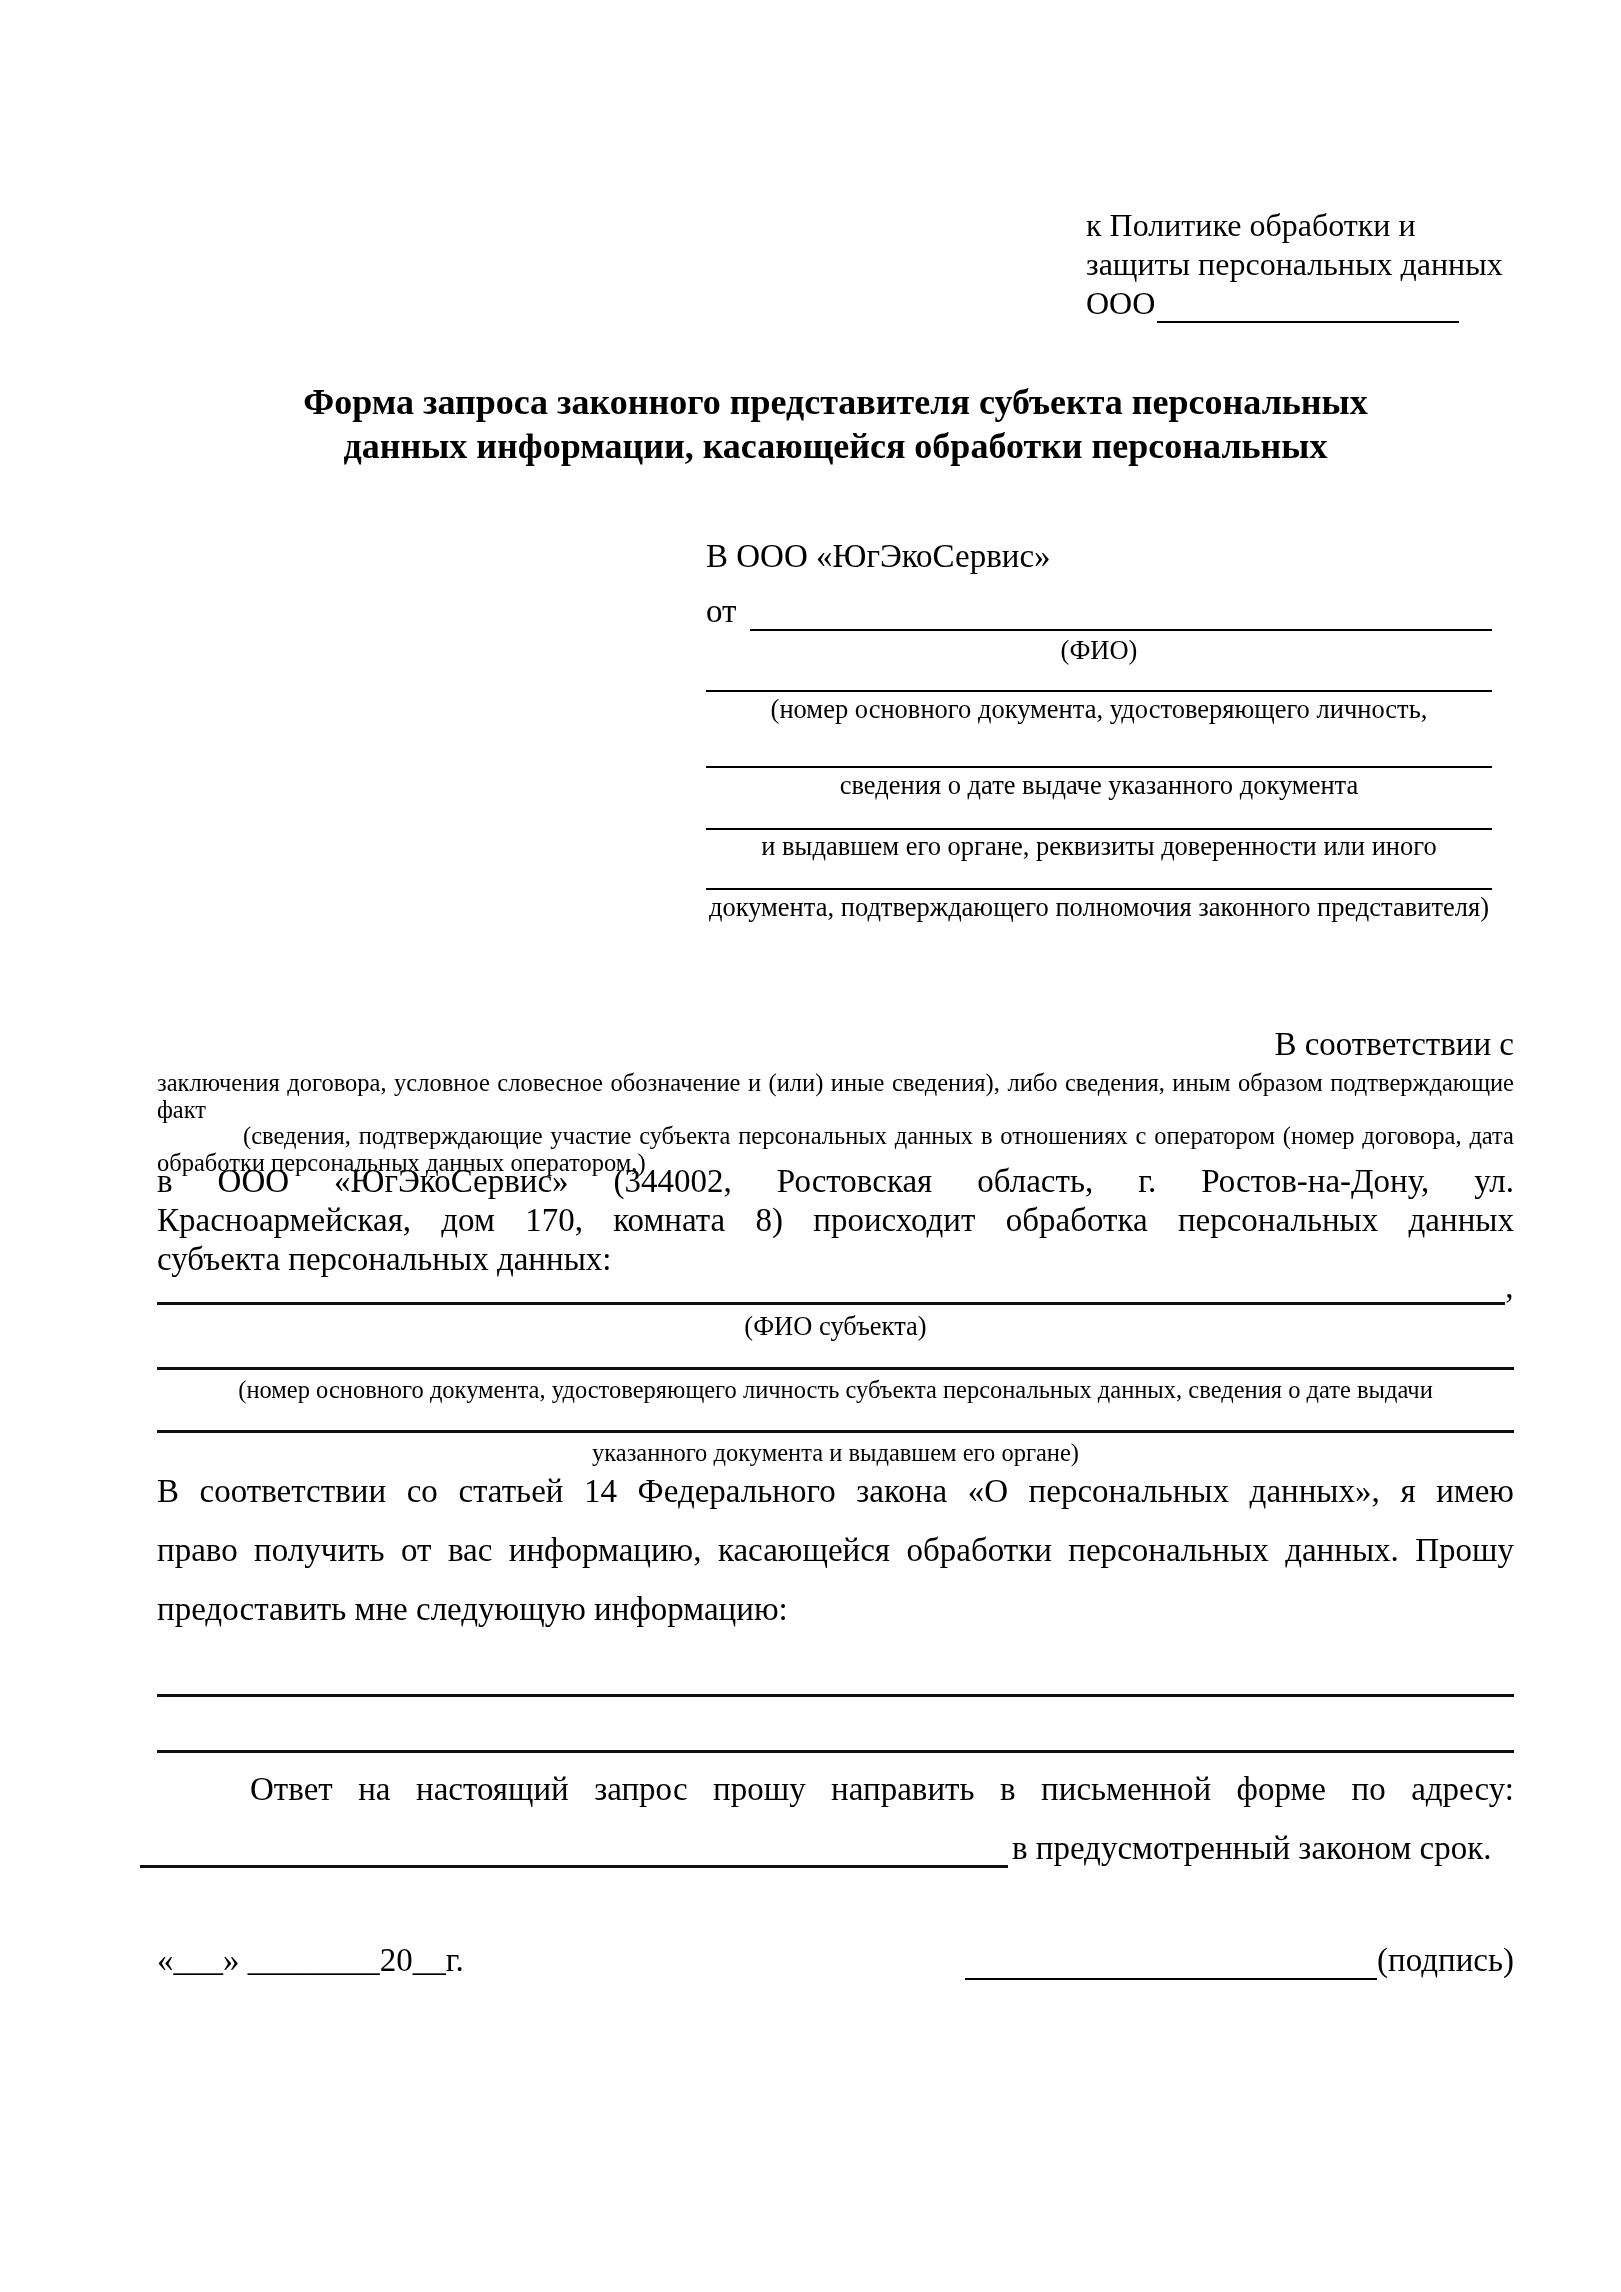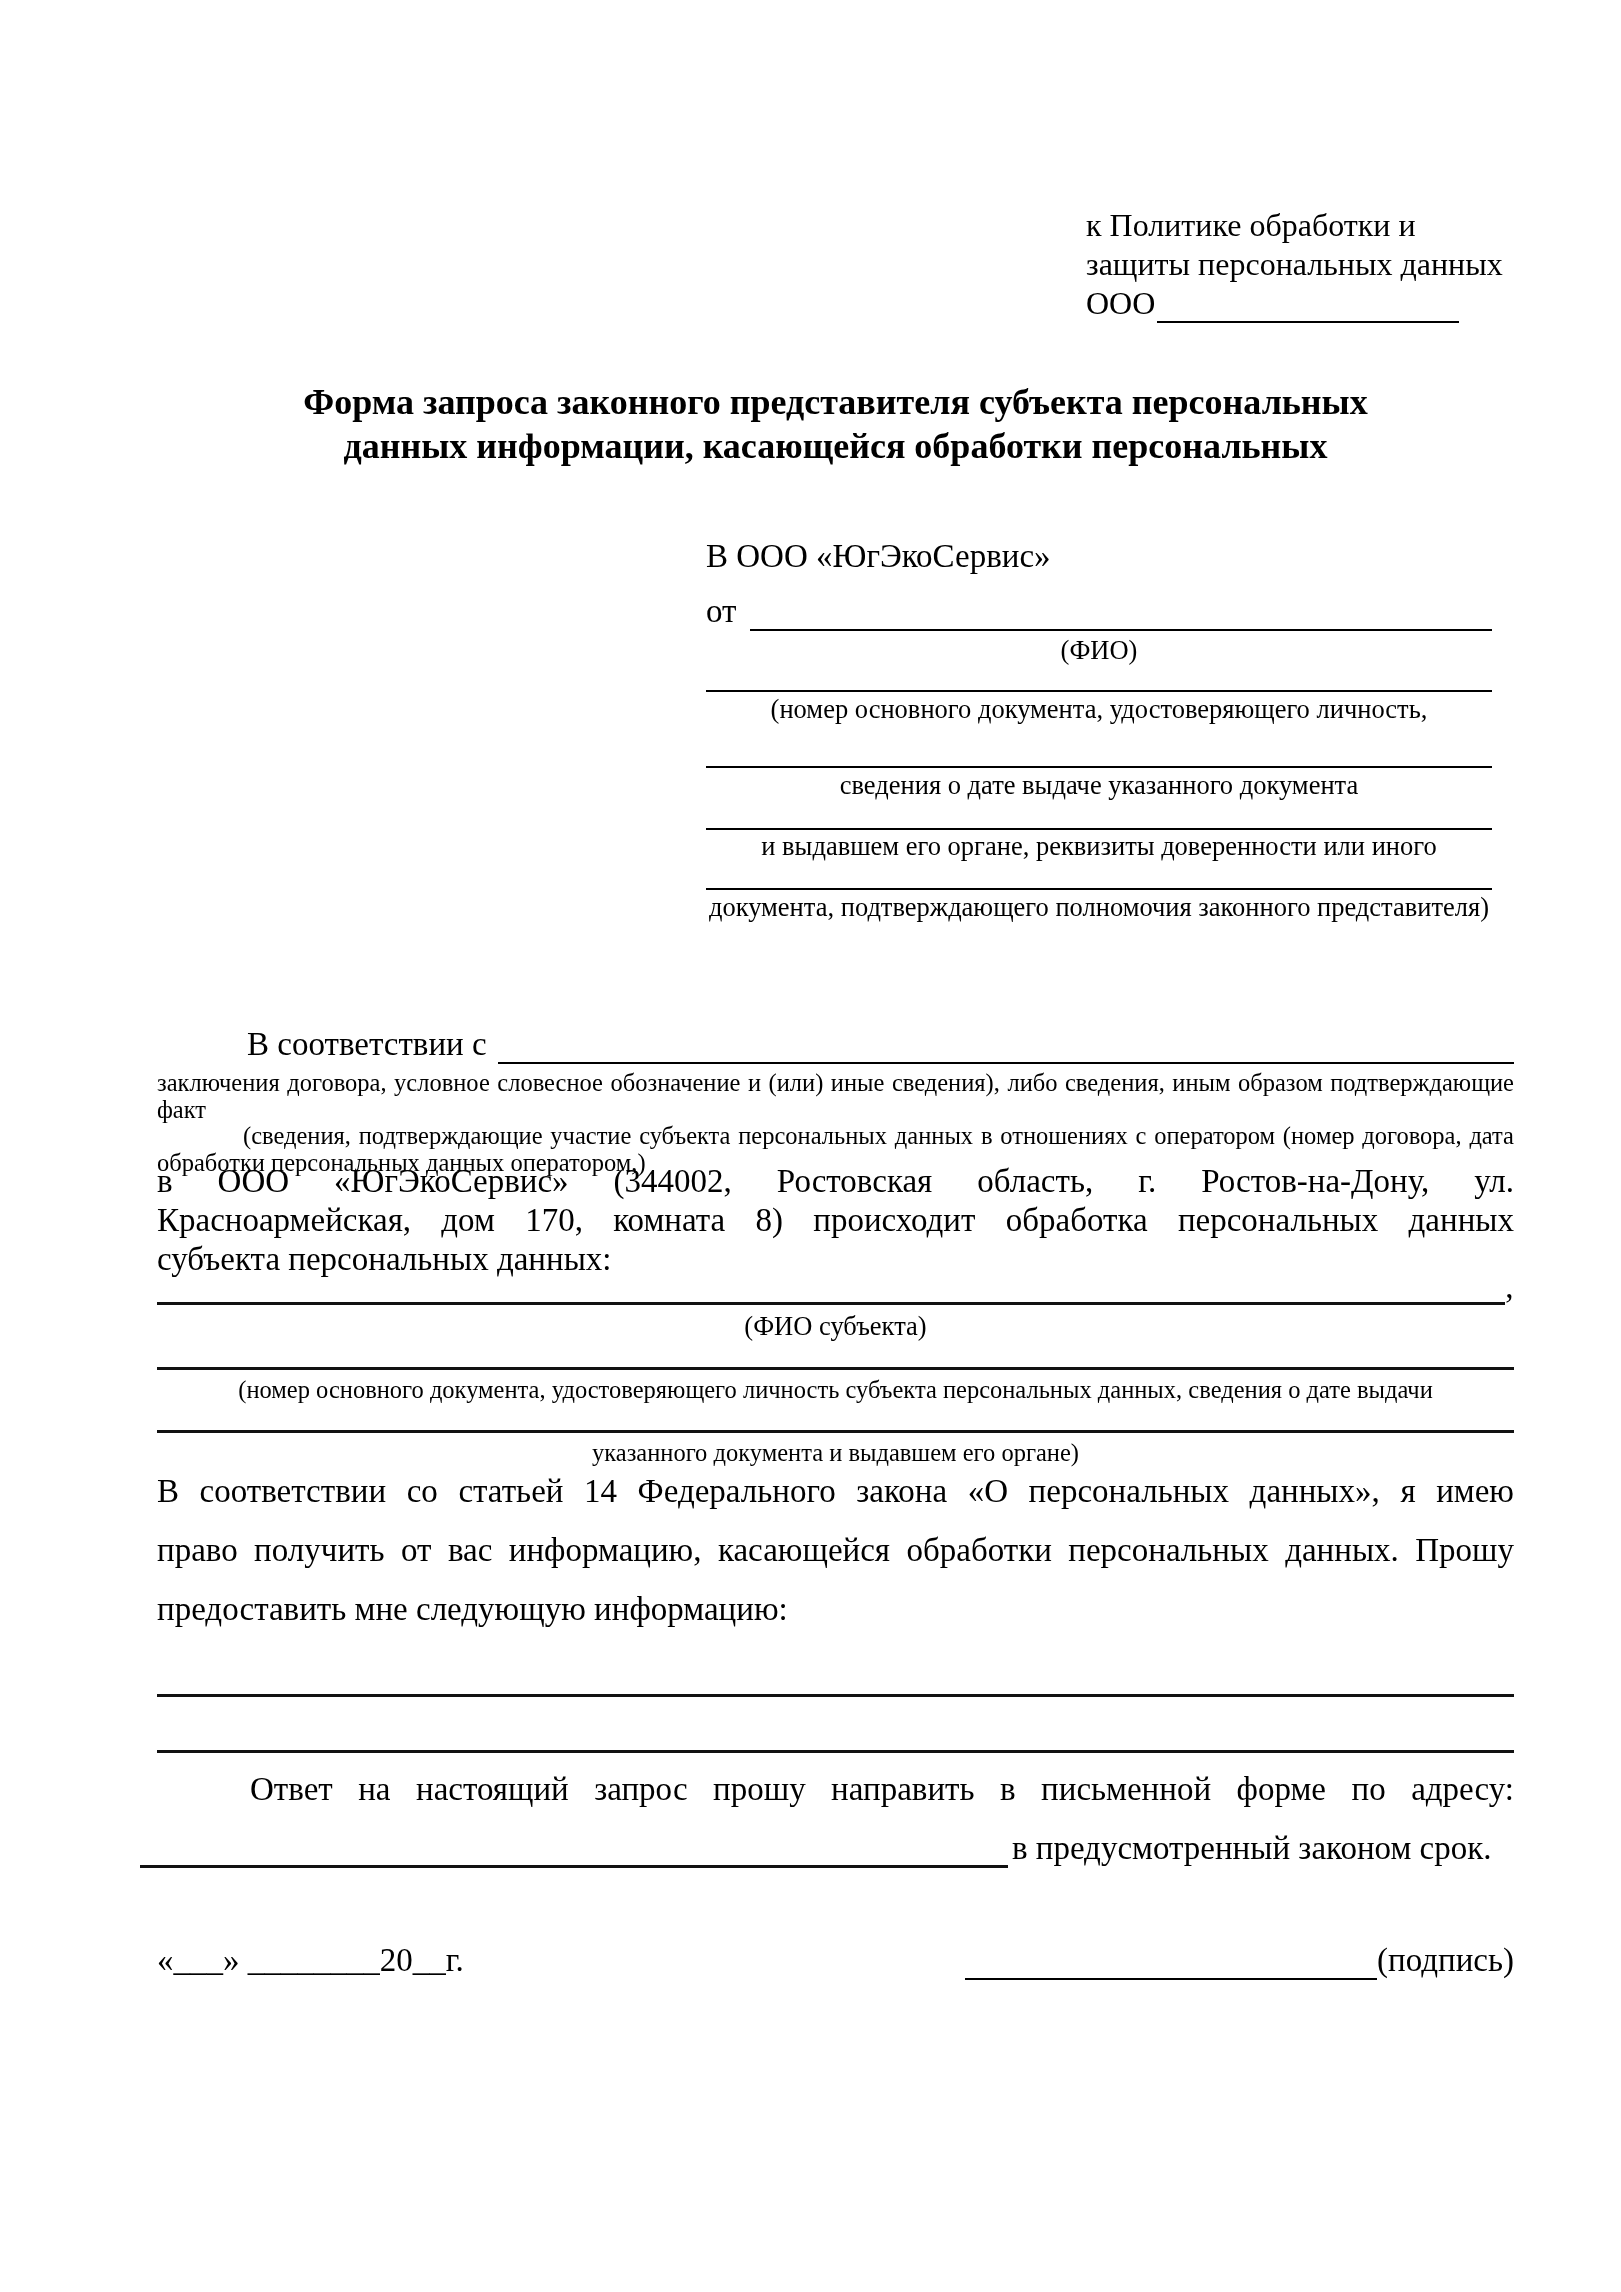--- a/index.html
+++ b/index.html
@@ -31,21 +31,21 @@
   .fio-cap { left: 706px; top: 637px; width: 786px; }
   .fields { left: 706px; top: 690px; width: 786px; }
   .field .rule { height: 0; border-top: 2.9px solid #000; }
   .field .cap { margin-top: 3.9px; }
   .field.f2 { margin-top: 43px; }
   .field.f3 { margin-top: 28px; }
   .field.f4 { margin-top: 27.4px; }
 
   
   .req-heading { left: 157px; top: 976px; width: 1357px; text-align: center; font-size: 33px; line-height: 39px; }
-  .intro-row { left: 157px; top: 1025px; width: 1357px; display: flex; align-items: flex-end; font-size: 33px; line-height: 39px; }
+  .intro-row { left: 157px; top: 1025px; width: 1357px; display: flex; align-items: flex-end; font-size: 33px; line-height: 39px; flex-direction: column; }
   .intro-row .prefix { margin-left: 90px; }
   .intro-row .rule { flex: 1; height: 35px; border-bottom: 2.9px solid #000; margin-left: 11.8px; }
 
   .intro-cap { left: 157px; top: 1070px; width: 1357px; font-size: 24.5px; line-height: 26.5px; }
   .jline { text-align: justify; text-align-last: justify; }
   .jline.first { padding-left: 86px; }
   .jline.last { text-align: left; text-align-last: auto; }
 
   .op-par { left: 157px; top: 1162px; width: 1357px; font-size: 33px; line-height: 39px; }
 

